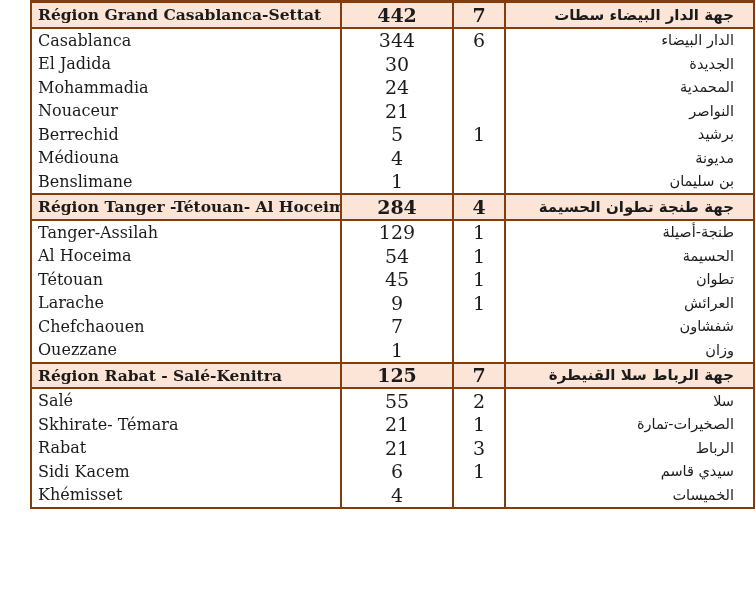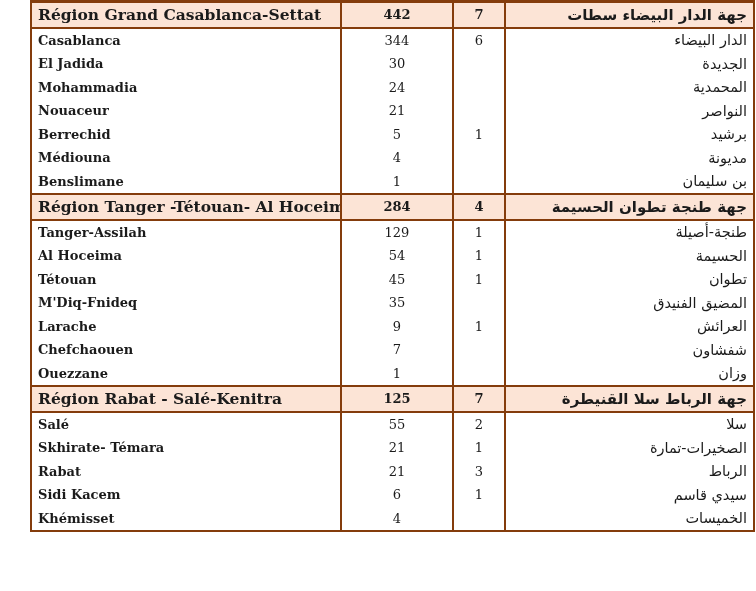--- a/index.html
+++ b/index.html
@@ -13,30 +13,30 @@
     height:23.5px;padding:0;vertical-align:middle;
     color:#1b1b1b;overflow:hidden;white-space:nowrap;
   }
   .tbl td{border-left:2px solid #843C0C;border-right:2px solid #843C0C;}
   tr.hdr td{
     border-top:2px solid #843C0C;border-bottom:2px solid #843C0C;
     background:#FCE4D6;font-weight:bold;
   }
   td.fr{
     font-family:"DejaVu Serif","Liberation Serif",serif;
-    font-size:13px;text-align:left;padding-left:6px;font-weight:bold;
+    font-size:16px;text-align:left;padding-left:6px;
   }
   tr.hdr td.fr{font-size:15.5px;}
   td.num{
     font-family:"DejaVu Serif","Liberation Serif",serif;
-    font-size:13px;text-align:center;margin-top:26px;
+    font-size:19px;text-align:center;margin-top:26px;
   }
   td.ar{
     font-family:"DejaVu Sans","Liberation Sans",sans-serif;
-    font-size:14.5px;direction:rtl;text-align:right;padding-right:6px;margin-left:7px;
+    font-size:14.5px;direction:rtl;text-align:right;padding-right:19px;margin-left:7px;
   }
   tr.hdr td.ar{font-size:15px;}
 </style>
 </head>
 <body>
 
 <div class="page">
   <table class="tbl">
     <colgroup>
       <col style="width:310px">
@@ -113,26 +113,20 @@
         <td class="num">1</td>
         <td class="ar">الحسيمة</td>
       </tr>
       <tr class="city">
         <td class="fr">Tétouan</td>
         <td class="num">45</td>
         <td class="num">1</td>
         <td class="ar">تطوان</td>
       </tr>
       <tr class="city">
-        <td class="fr">M'Diq-Fnideq</td>
-        <td class="num">35</td>
-        <td class="num"></td>
-        <td class="ar">المضيق الفنيدق</td>
-      </tr>
-      <tr class="city">
         <td class="fr">Larache</td>
         <td class="num">9</td>
         <td class="num">1</td>
         <td class="ar">العرائش</td>
       </tr>
       <tr class="city">
         <td class="fr">Chefchaouen</td>
         <td class="num">7</td>
         <td class="num"></td>
         <td class="ar">شفشاون</td>

